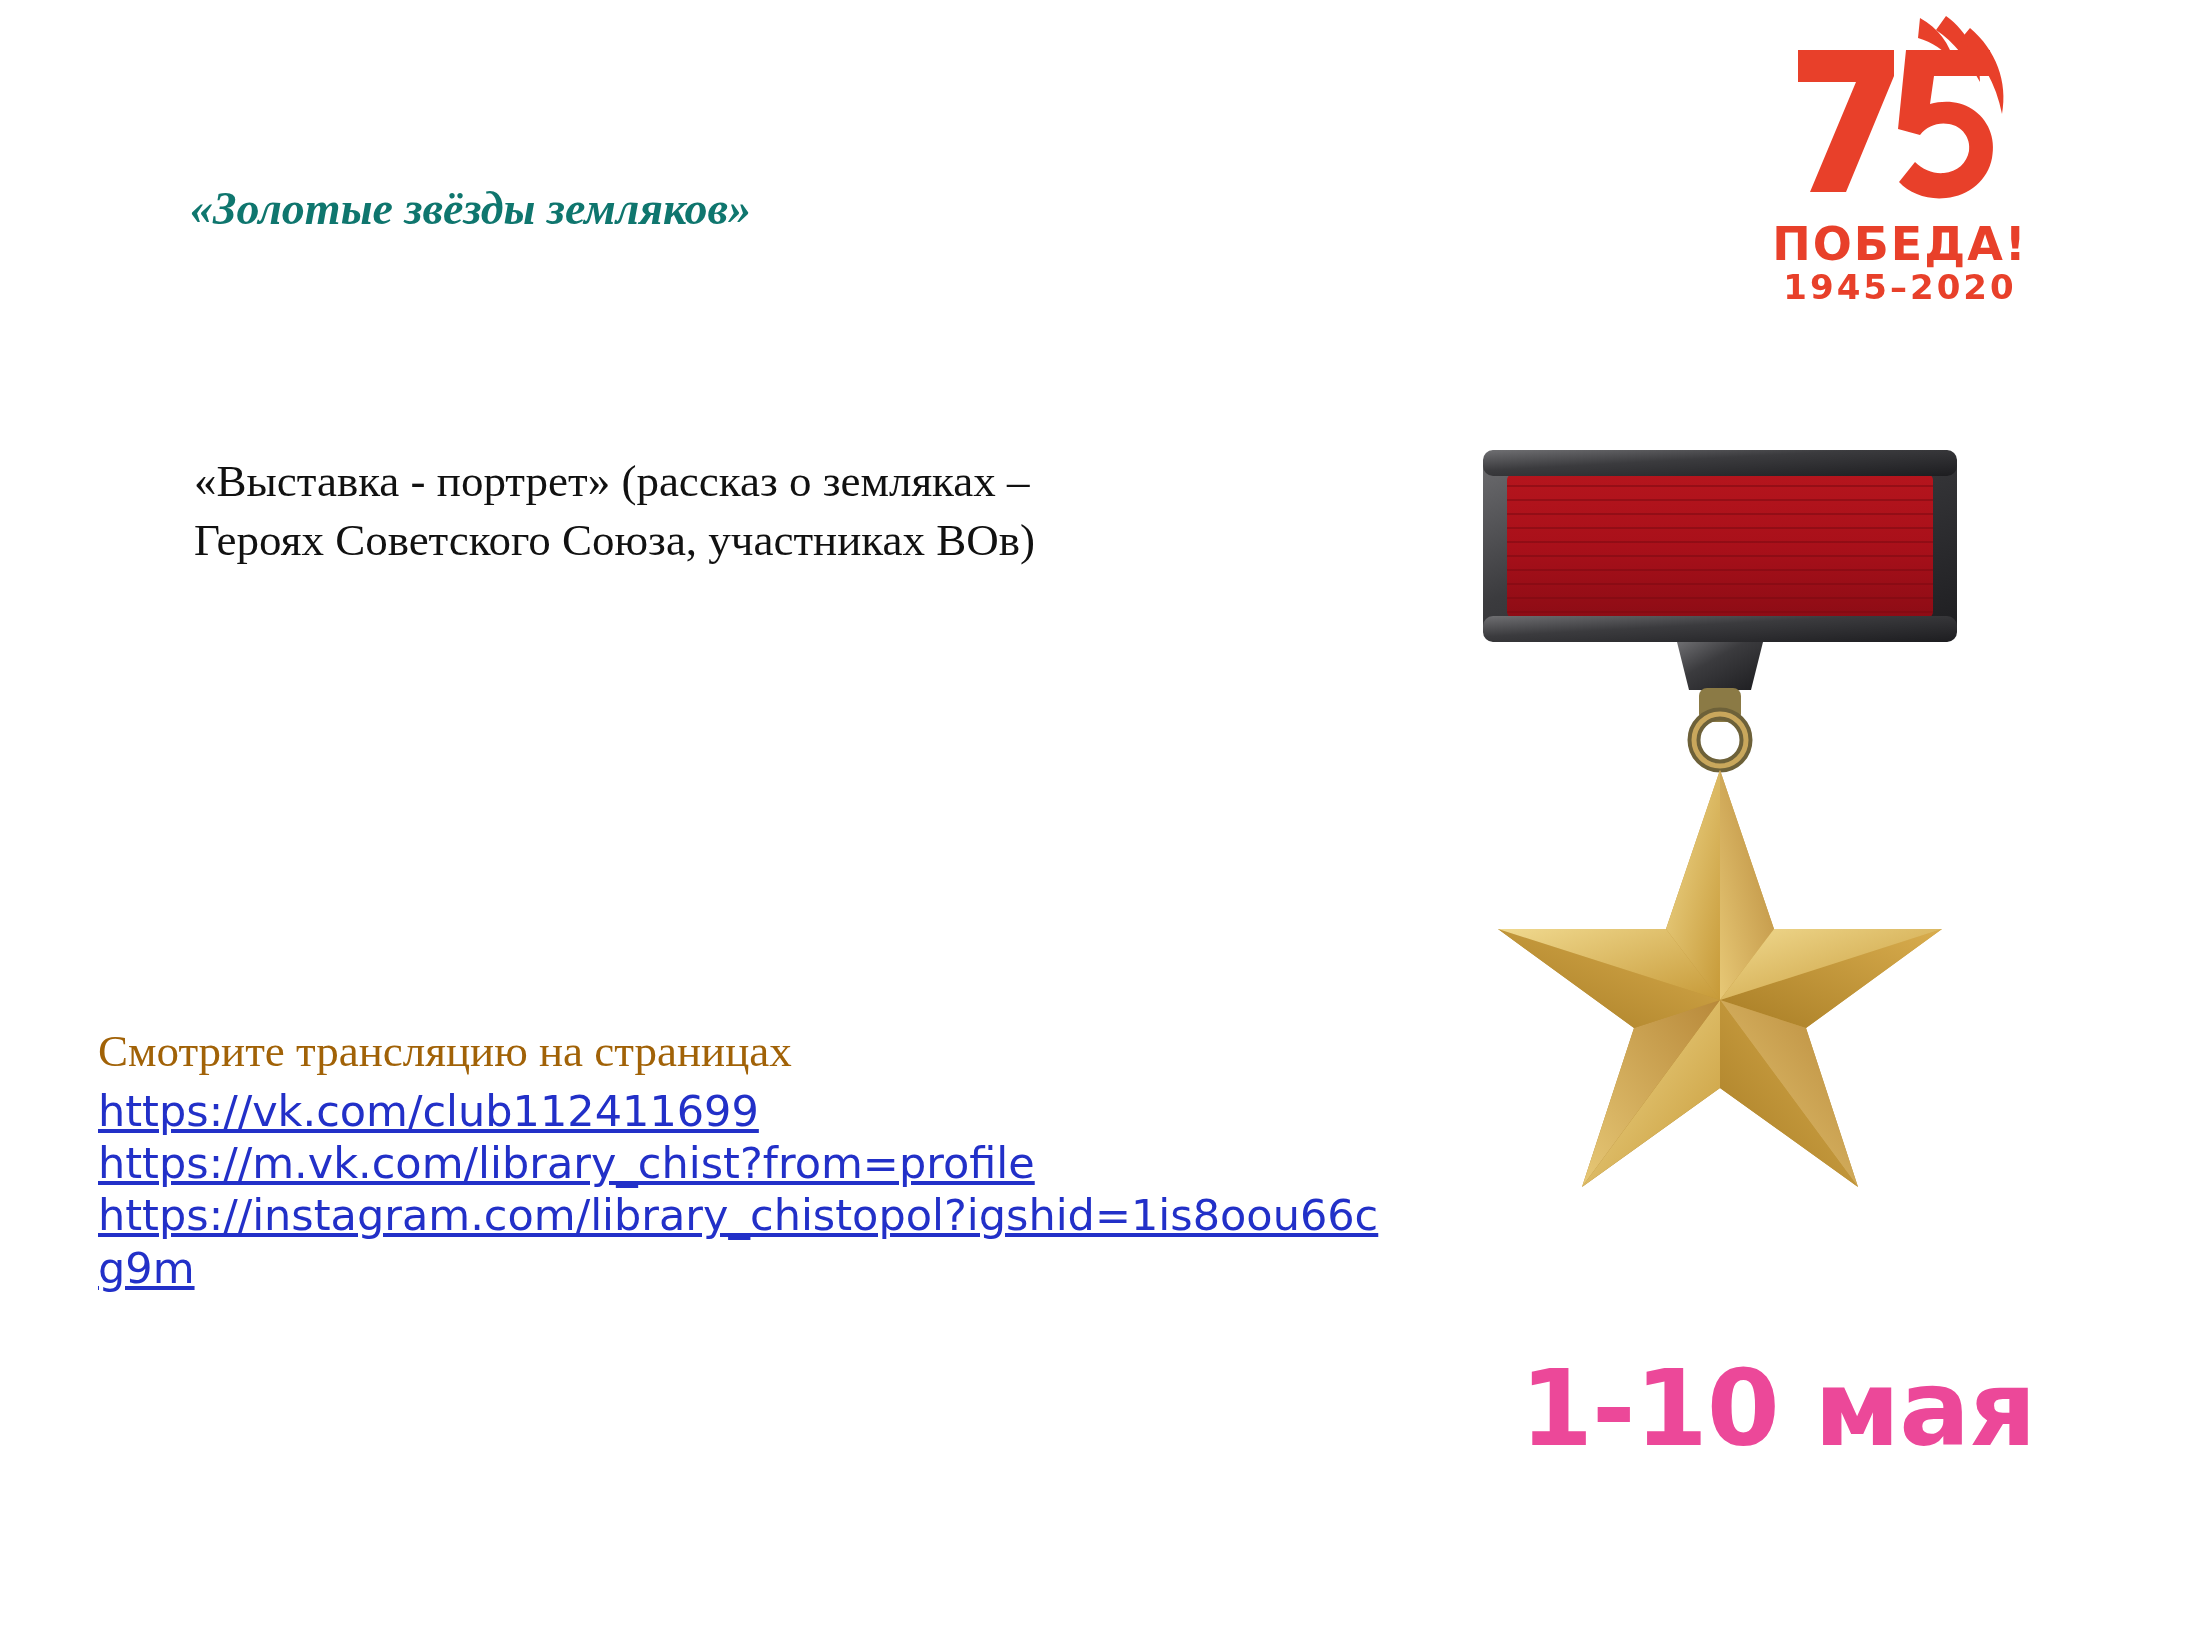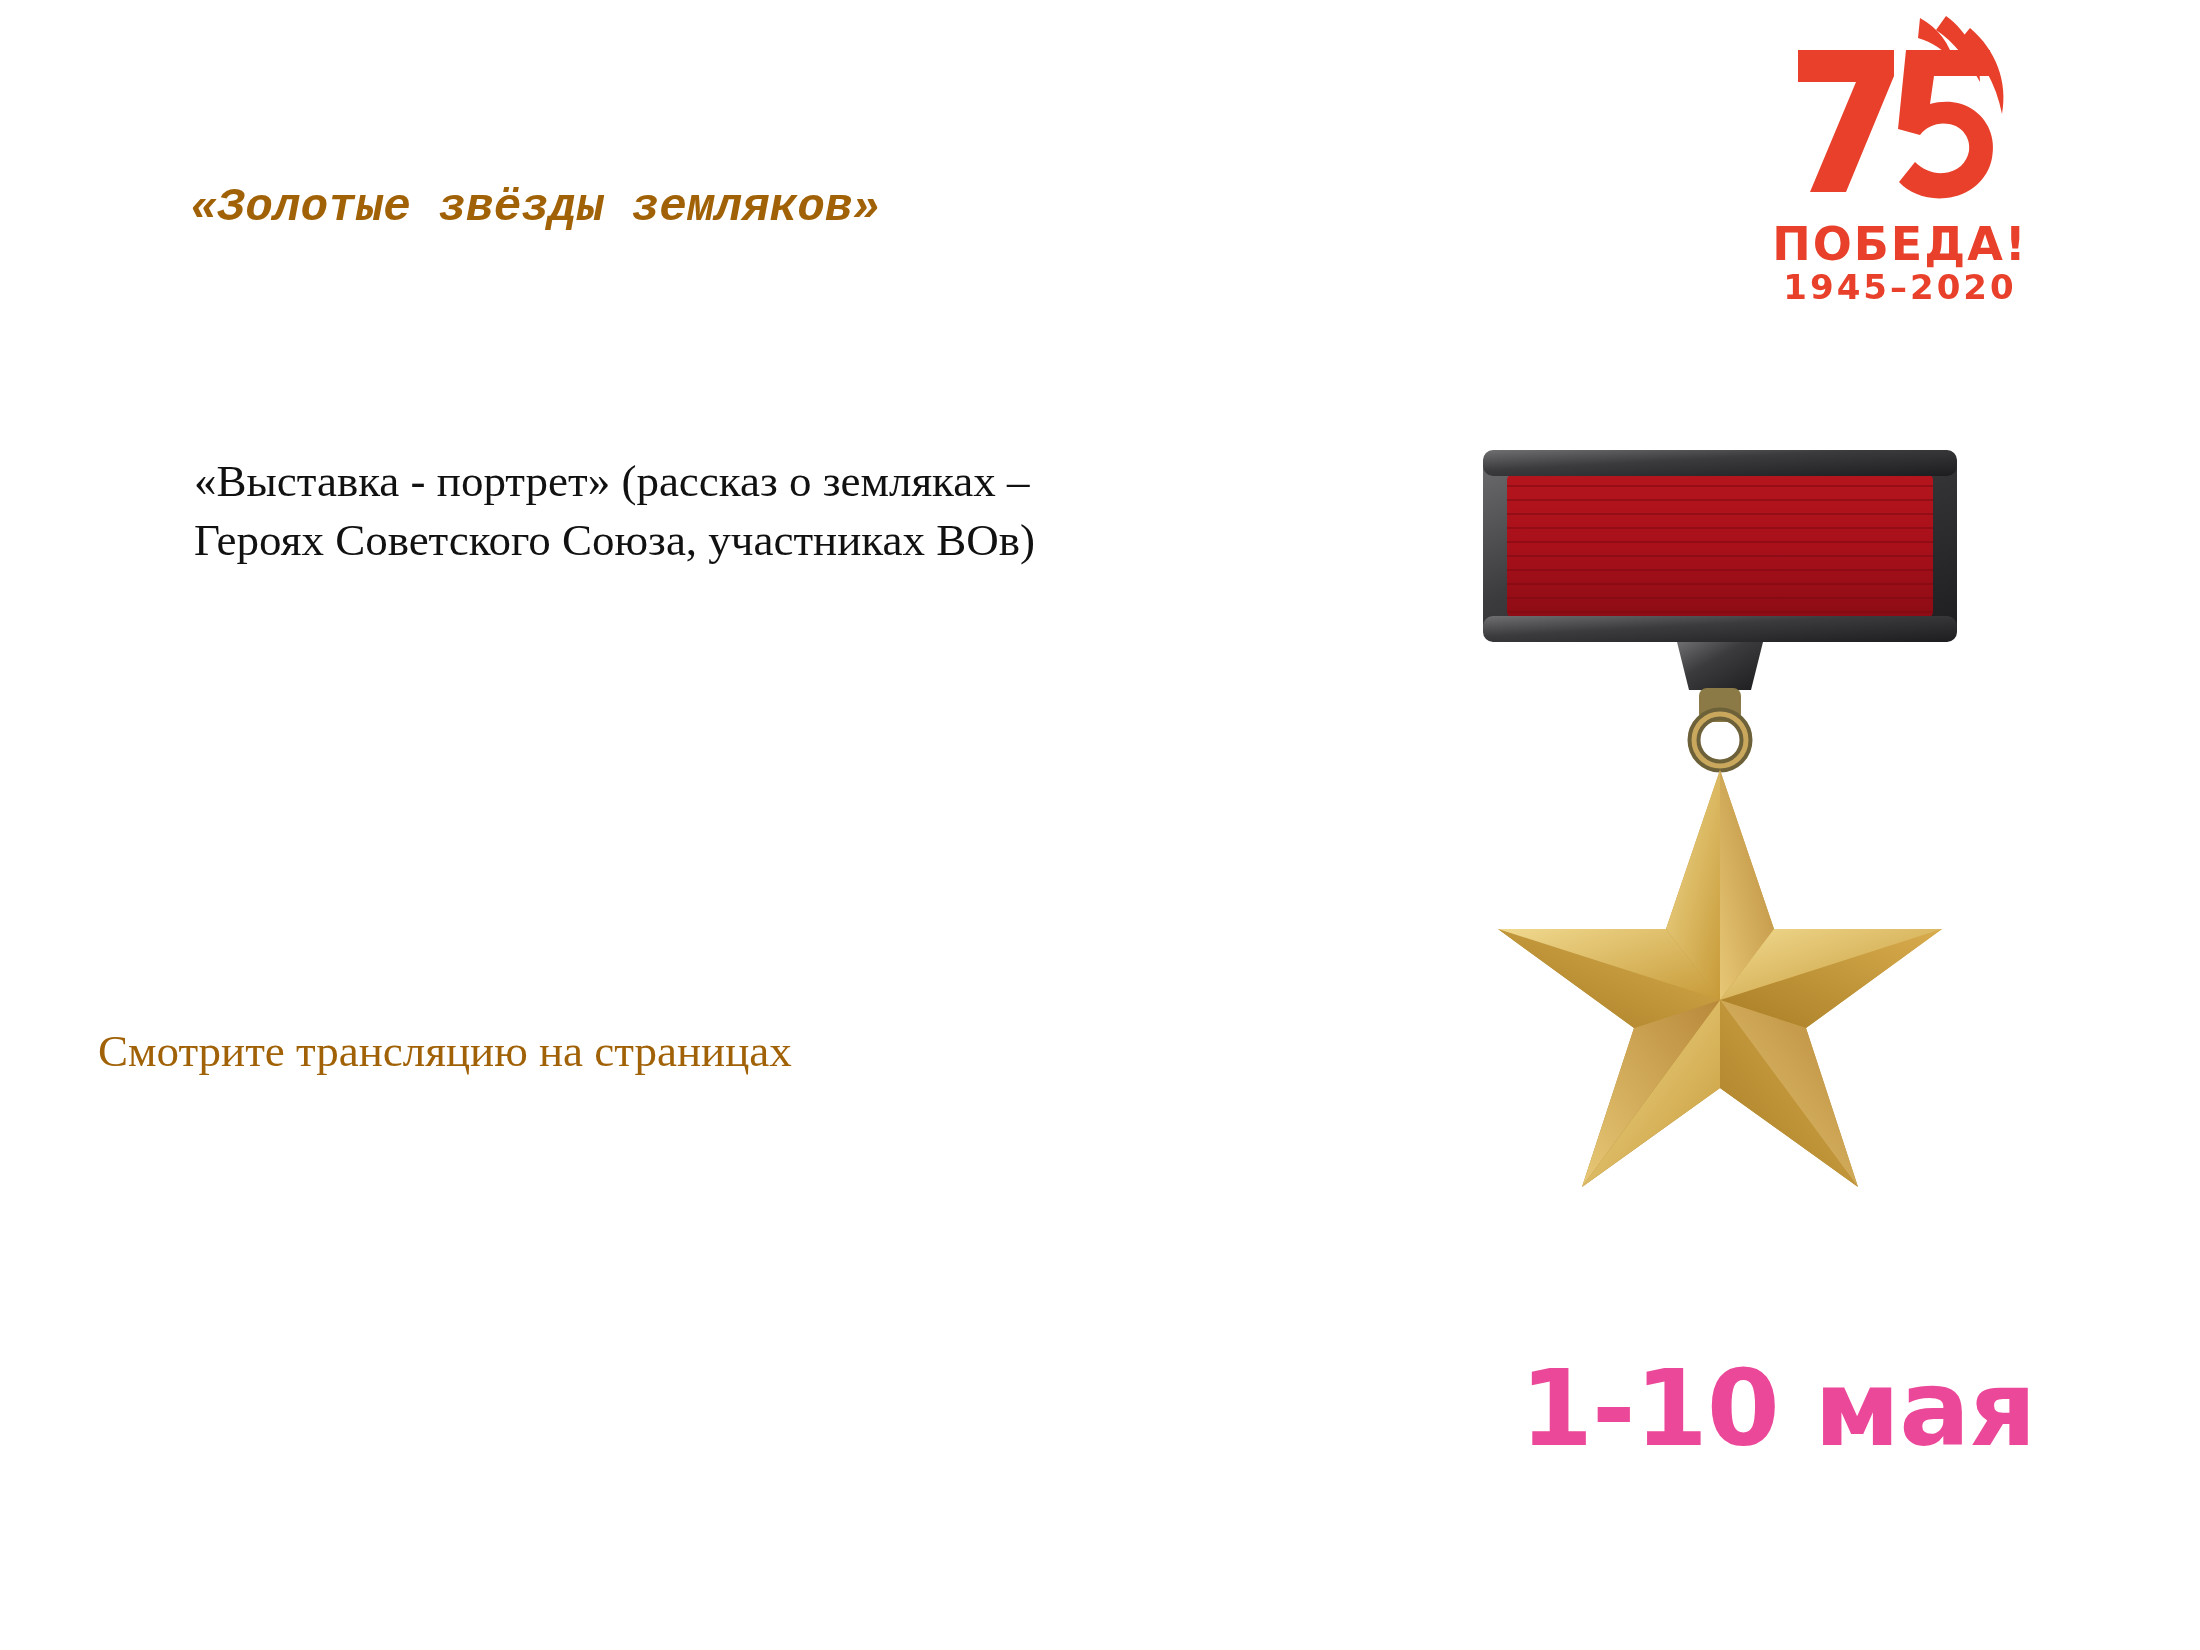--- a/index.html
+++ b/index.html
@@ -47,25 +47,25 @@
     font-size: 34px;
     letter-spacing: 3px;
     color: #e8402a;
   }
 
   
   .title {
     position: absolute;
     left: 190px;
     top: 182px;
-    font-family: Liberation Mono, monospace;
+    font-family: Liberation Serif, serif;
     font-style: italic;
     font-weight: bold;
     font-size: 46px;
-    color: #a16207;
+    color: #0f766e;
     white-space: nowrap;
   }
 
   
   .description {
     position: absolute;
     left: 175px;
     top: 452px;
     width: 1090px;
     font-family: "Liberation Serif", serif;
@@ -156,20 +156,25 @@
 
 <div class="title">«Золотые звёзды земляков»</div>
 
 <div class="description">
   <span>«Выставка - портрет» (рассказ о земляках –</span>
   <span class="line2">Героях Советского Союза, участниках ВОв)</span>
 </div>
 
 <div class="broadcast">
   <div class="broadcast-lead">Смотрите трансляцию на страницах</div>
+  <div class="links">
+    <span class="link-row"><a href="#">https://vk.com/club112411699</a></span>
+    <span class="link-row"><a href="#">https://m.vk.com/library_chist?from=profile</a></span>
+    <span class="link-row"><a href="#">https://instagram.com/library_chistopol?igshid=1is8oou66cg9m</a></span>
+  </div>
 </div>
 
 <div class="medal">
   <svg width="530" height="760" viewBox="0 0 530 760" xmlns="http://www.w3.org/2000/svg" aria-hidden="true">
     <defs>
       <linearGradient id="ribbonG" x1="0" y1="0" x2="0" y2="1">
         <stop offset="0%" stop-color="#b5151d"></stop>
         <stop offset="50%" stop-color="#a9101a"></stop>
         <stop offset="100%" stop-color="#8d0c15"></stop>
       </linearGradient>

